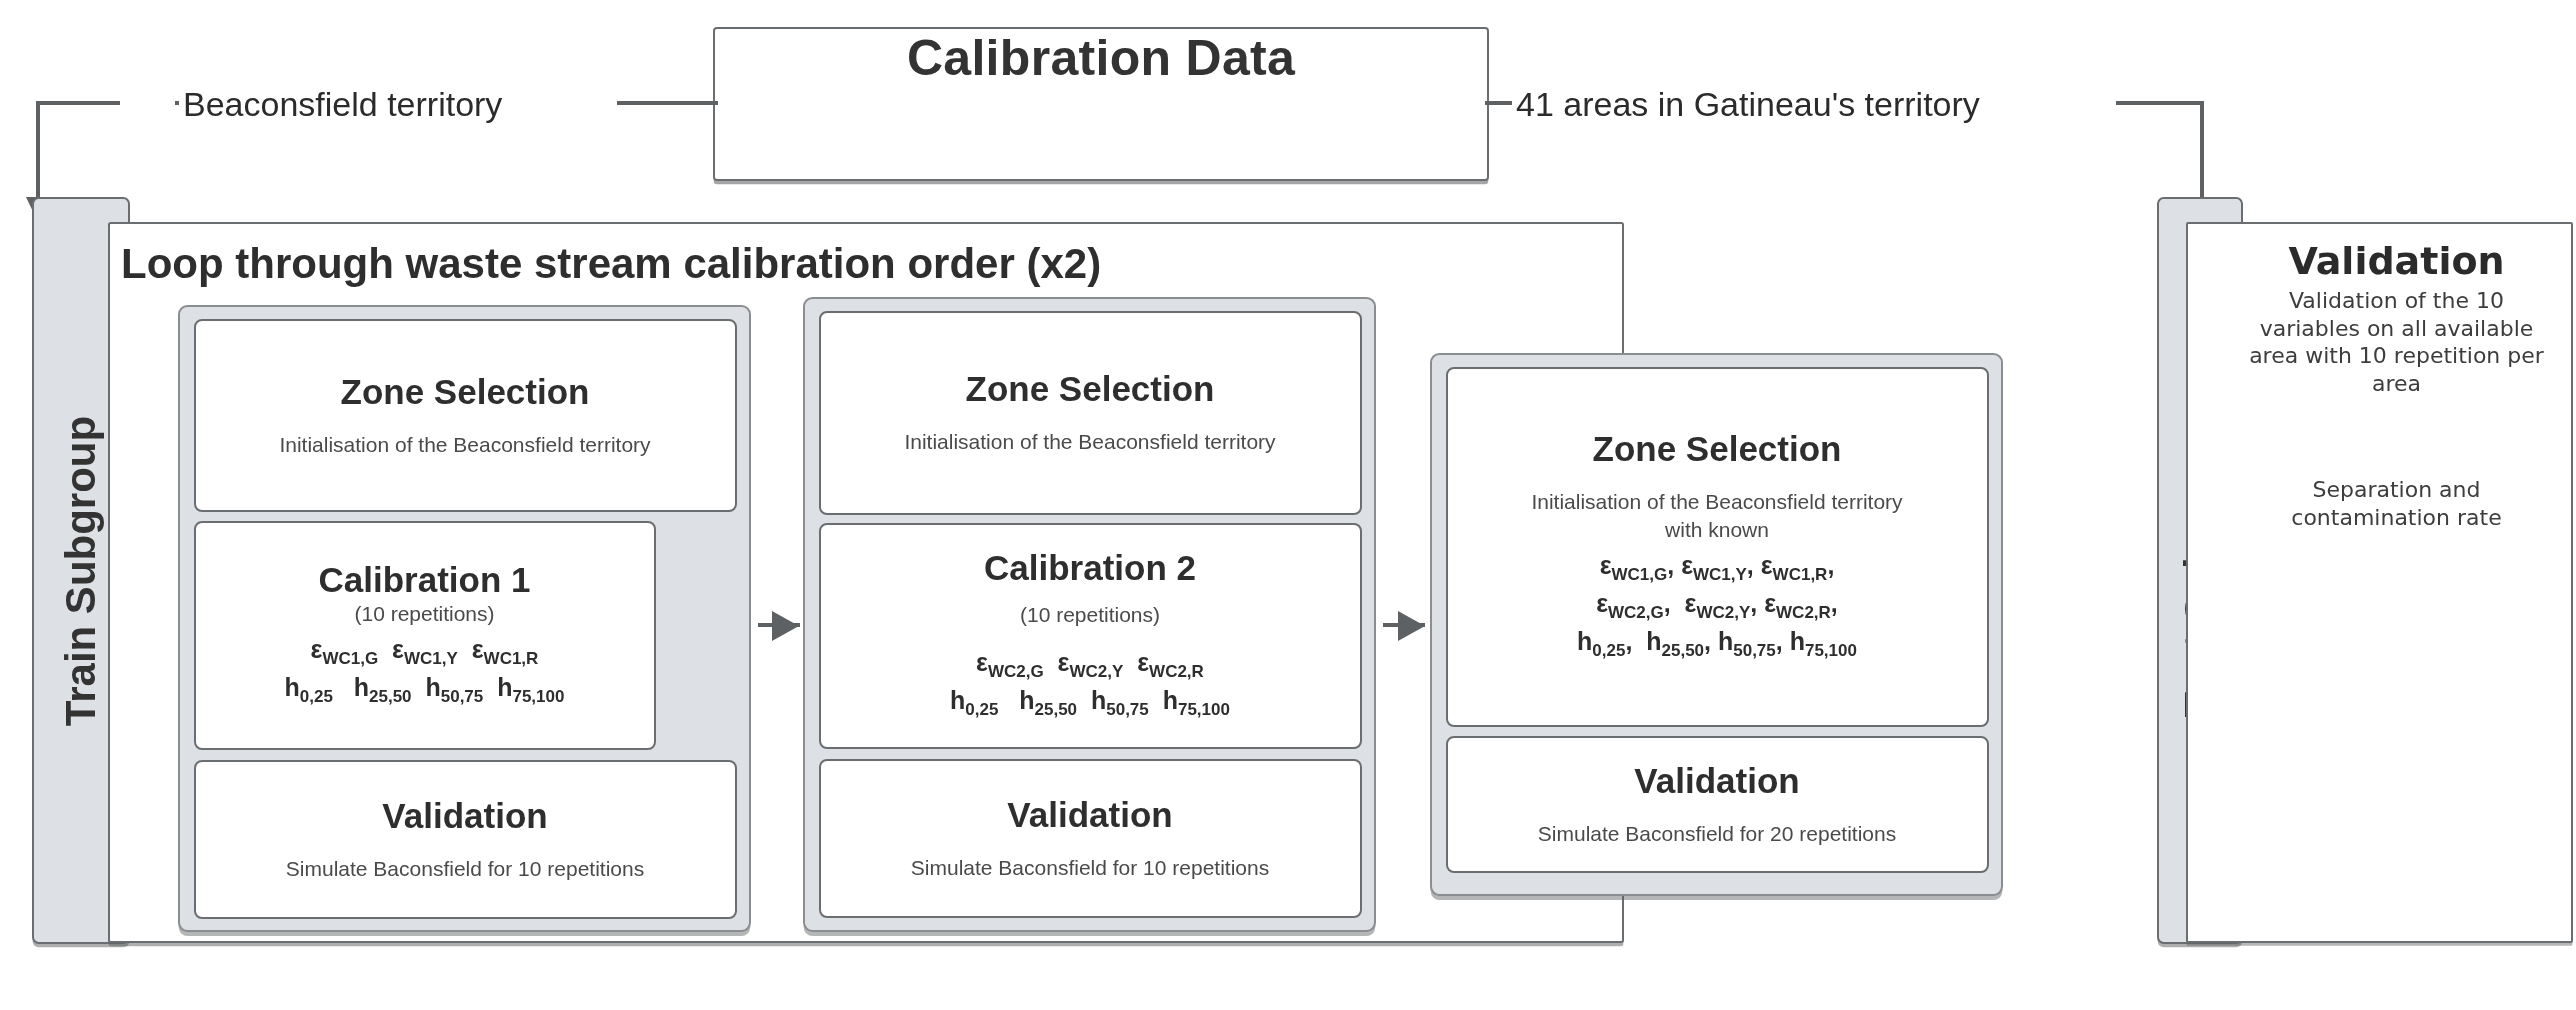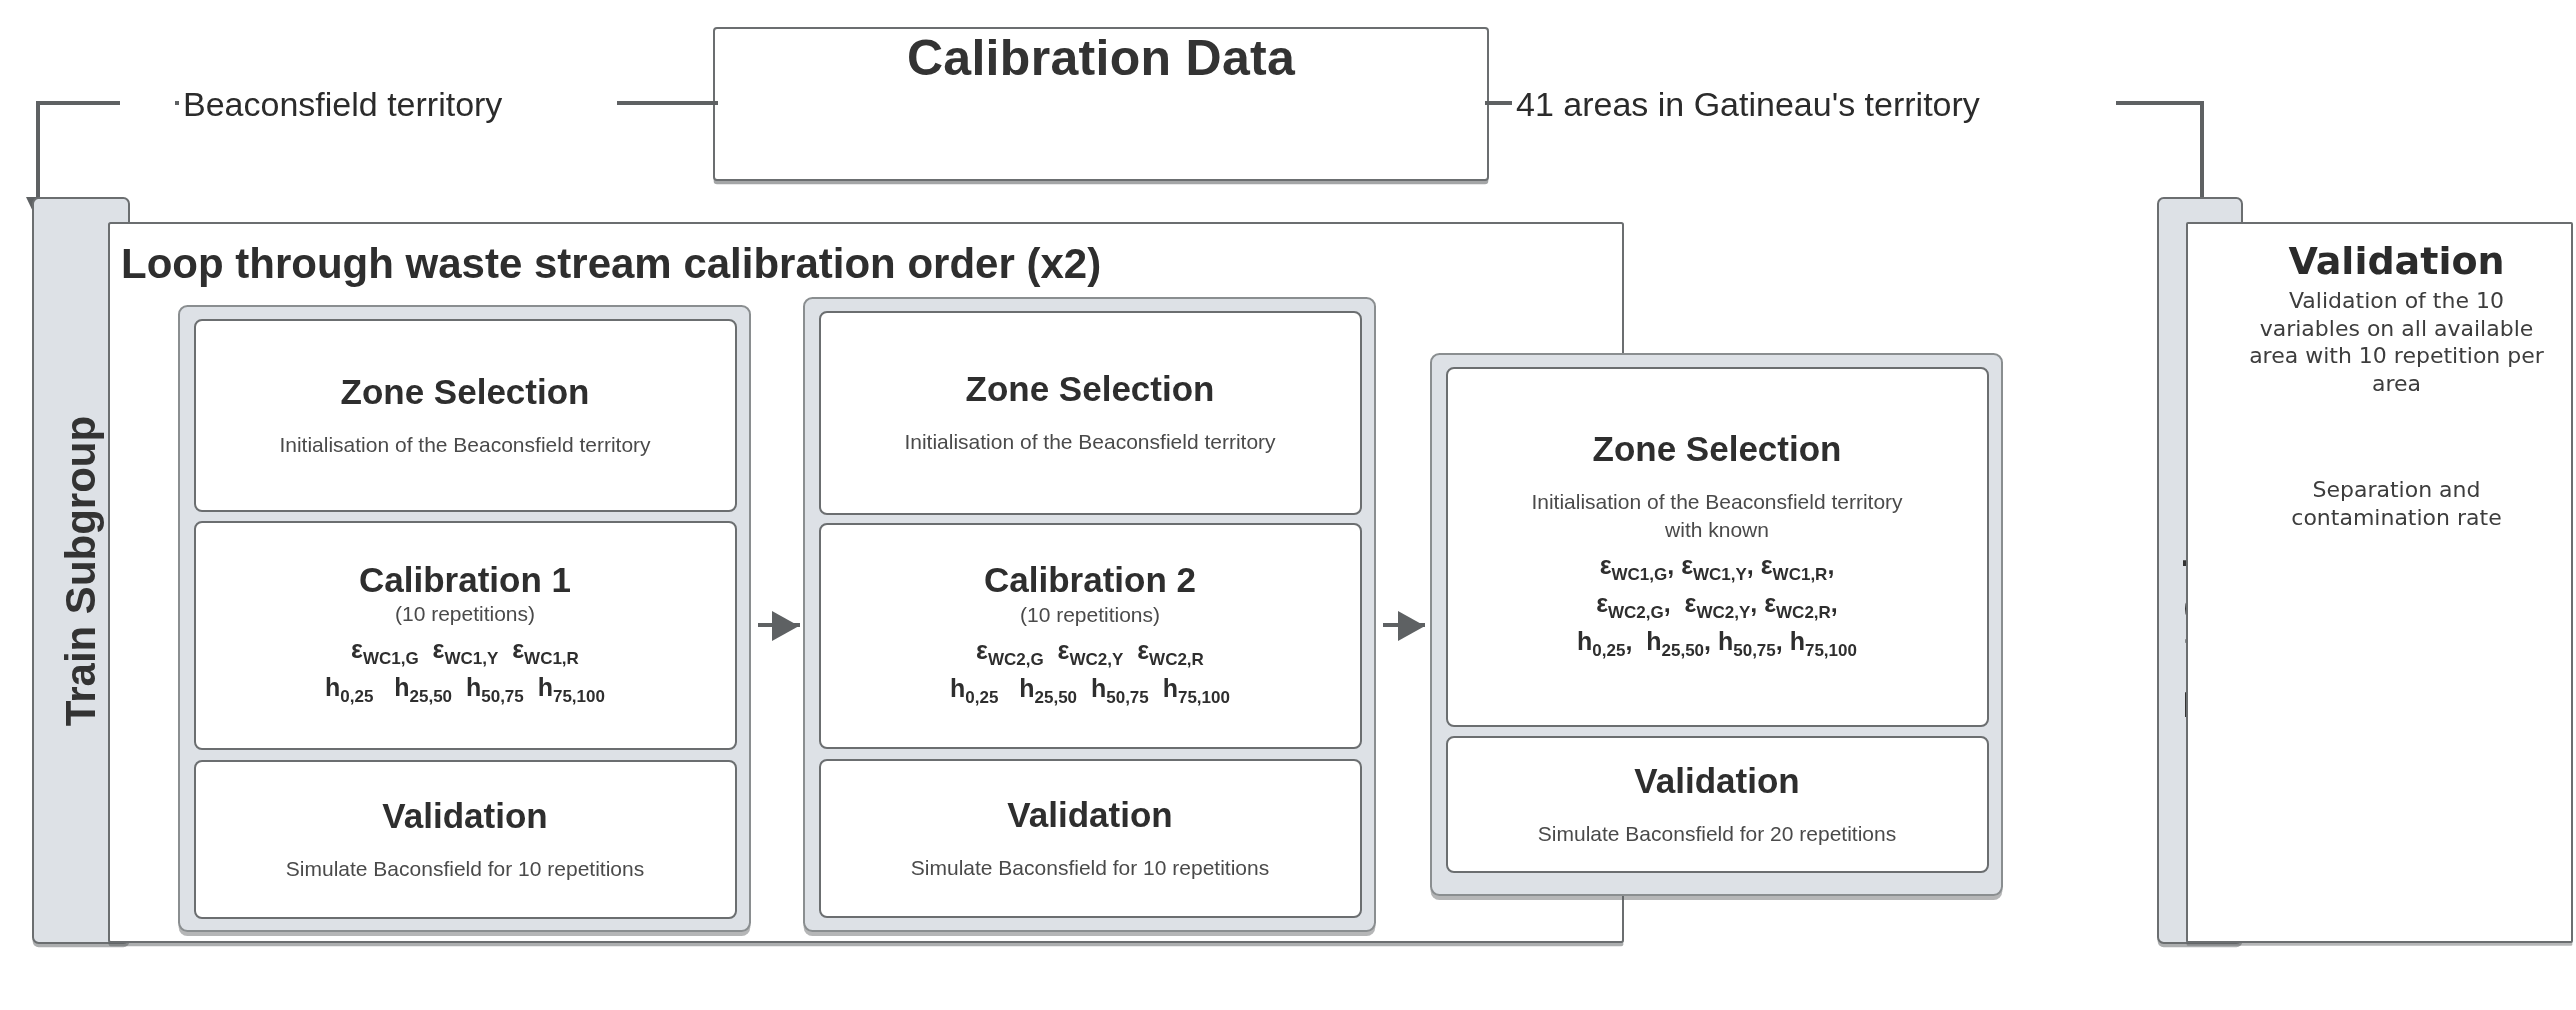--- a/index.html
+++ b/index.html
@@ -101,21 +101,21 @@
   <div class="box" id="loop-frame"></div>
   <div id="loop-title">Loop through waste stream calibration order (x2)</div>
 
   <div class="stage-col" style="left:178px;top:305px;width:573px;height:627px;">
 
     <div class="card" style="left:13.5px;top:12px;width:543px;height:193px;">
       <div class="h">Zone Selection</div>
       <div class="s">Initialisation of the Beaconsfield territory</div>
     </div>
 
-    <div class="card" style="left:13.5px;top:214px;width:543px;height:229px;">
+    <div class="card" style="left:13.5px;top:214px;width:462px;height:229px;">
       <div class="h">Calibration 1</div>
       <div class="s tight">(10 repetitions)</div>
       <div class="vars">
         <div class="row">ε<sub>WC1,G</sub> &nbsp;ε<sub>WC1,Y</sub> &nbsp;ε<sub>WC1,R</sub></div>
         <div class="row">h<sub>0,25</sub> &nbsp;&nbsp;h<sub>25,50</sub> &nbsp;h<sub>50,75</sub> &nbsp;h<sub>75,100</sub></div>
       </div>
     </div>
 
     <div class="card" style="left:13.5px;top:453px;width:543px;height:159px;">
       <div class="h">Validation</div>
@@ -126,21 +126,21 @@
   <div class="ln lnh" style="left:758px;top:623px;width:42px;"></div>
   <div class="arrow-right" style="left:772px;top:611px;"></div>
 
   <div class="stage-col" style="left:803px;top:297px;width:573px;height:635px;">
 
     <div class="card" style="left:13.5px;top:12px;width:543px;height:204px;">
       <div class="h">Zone Selection</div>
       <div class="s">Initialisation of the Beaconsfield territory</div>
     </div>
 
-    <div class="card" style="left:13.5px;top:224px;width:543px;height:226px;">
+    <div class="card" style="left:13.5px;top:224px;width:543px;height:226px;gap:12px;">
       <div class="h">Calibration 2</div>
       <div class="s tight">(10 repetitions)</div>
       <div class="vars">
         <div class="row">ε<sub>WC2,G</sub> &nbsp;ε<sub>WC2,Y</sub> &nbsp;ε<sub>WC2,R</sub></div>
         <div class="row">h<sub>0,25</sub> &nbsp;&nbsp;h<sub>25,50</sub> &nbsp;h<sub>50,75</sub> &nbsp;h<sub>75,100</sub></div>
       </div>
     </div>
 
     <div class="card" style="left:13.5px;top:460px;width:543px;height:159px;">
       <div class="h">Validation</div>

